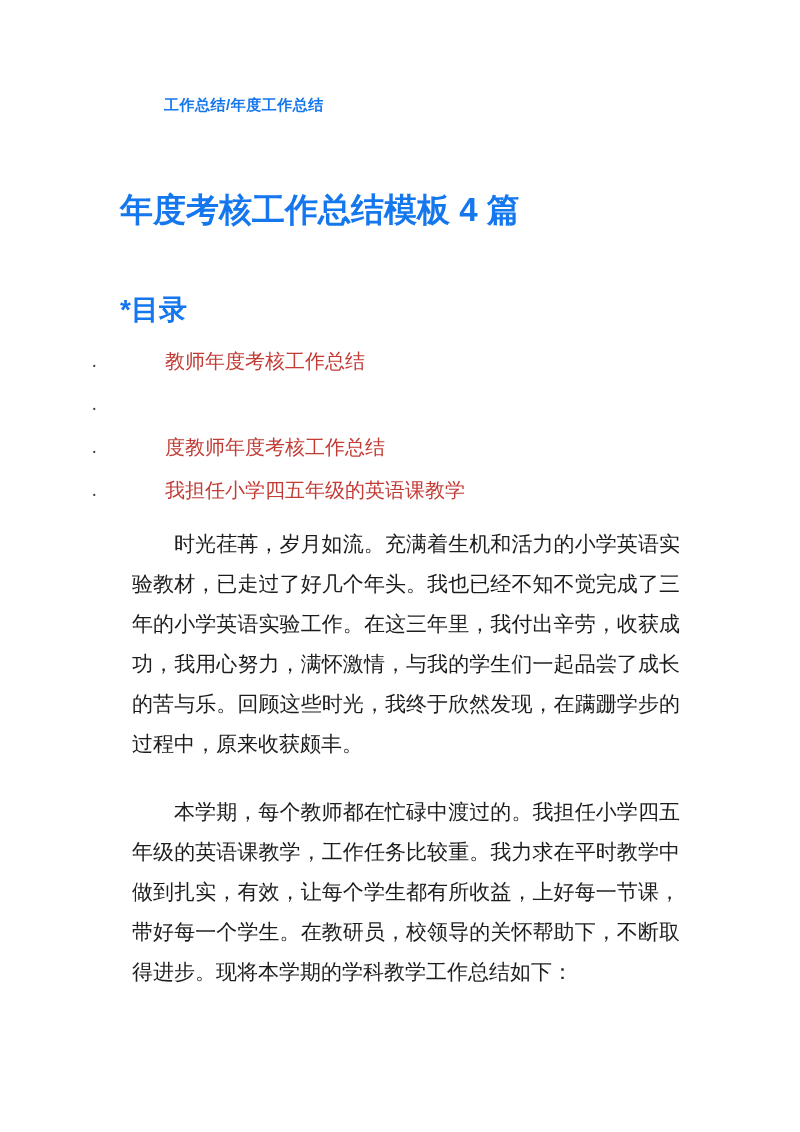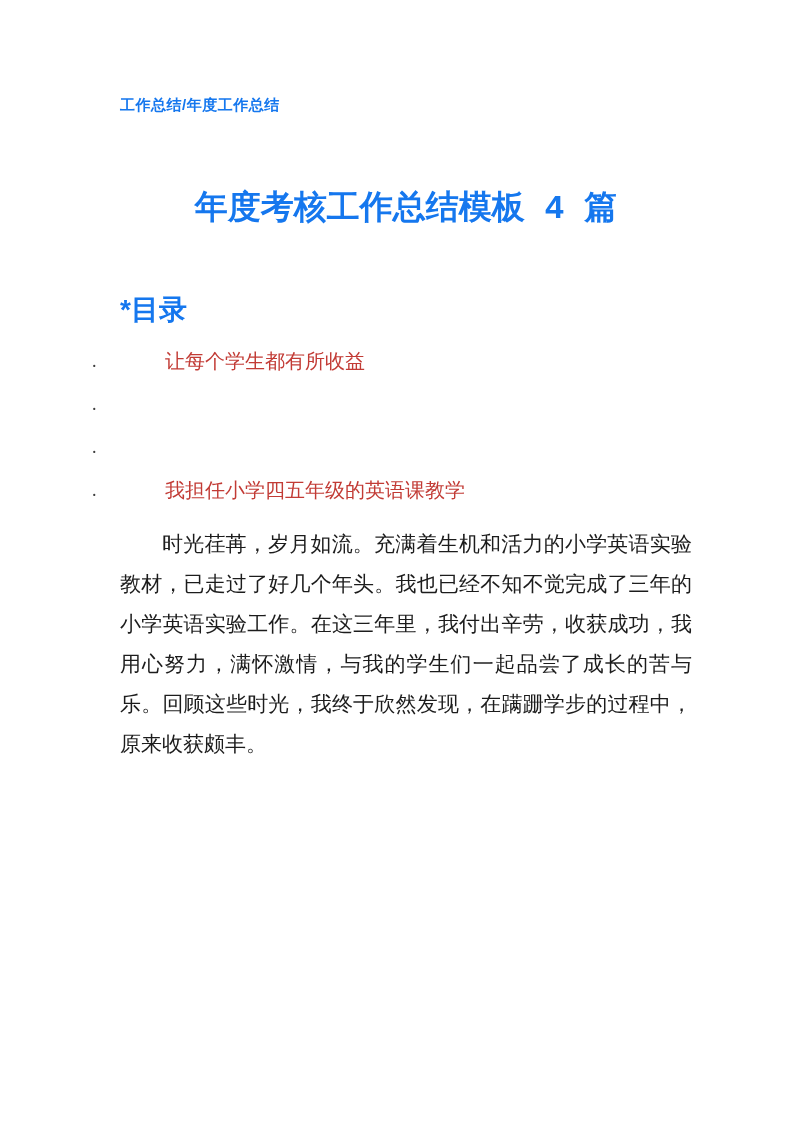--- a/index.html
+++ b/index.html
@@ -20,25 +20,26 @@
     background: var(--bg, #ffffff);
   }
   .breadcrumb {
     font-family: "Liberation Sans", sans-serif;
     font-weight: bold;
     font-size: 15px;
     line-height: 18px;
     letter-spacing: 0.5px;
     color: var(--accent-blue, #1577ee);
     cursor: pointer;
+    margin-left: 44px;
   }
   .title {
     margin: 76px 0 0 0;
-    text-align: center;
-    font-family: Liberation Mono, monospace;
+    text-align: left;
+    font-family: Liberation Sans, sans-serif;
     font-weight: bold;
     font-size: 33px;
     line-height: 40px;
     color: var(--accent-blue, #1577ee);
   }
   .toc-heading {
     margin-top: 64px;
     font-family: "Liberation Sans", sans-serif;
     font-weight: bold;
     font-size: 28px;
@@ -66,21 +67,21 @@
     color: #3c3c3c;
   }
   .toc-link {
     font-family: "Liberation Serif", serif;
     font-size: 20px;
     color: var(--toc-red, #c23b35);
     text-decoration: none;
     cursor: pointer;
   }
   .para {
-    margin: 0;
+    margin: 12px;
     font-family: "Liberation Serif", serif;
     font-size: 21px;
     line-height: 40px;
     color: var(--body-text, #1c1c1c);
     text-align: justify;
     text-justify: inter-ideograph;
     text-indent: 2em;
   }
   .para-1 { margin-top: 12px; }
   .para-2 { margin-top: 28px; }
@@ -93,31 +94,33 @@
   <div class="breadcrumb">工作总结/年度工作总结</div>
 
   <h1 class="title">年度考核工作总结模板 4 篇</h1>
 
   <div class="toc">
     <div class="toc-heading">*目录</div>
 
     <ul class="toc-list">
       <li class="toc-item">
         <span class="toc-marker">.</span>
-        <a class="toc-link">让每个学生都有所收益</a>
+        <a class="toc-link">教师年度考核工作总结</a>
       </li>
       <li class="toc-item">
         <span class="toc-marker">.</span>
       </li>
       <li class="toc-item">
         <span class="toc-marker">.</span>
+        <a class="toc-link">度教师年度考核工作总结</a>
       </li>
       <li class="toc-item">
         <span class="toc-marker">.</span>
         <a class="toc-link">我担任小学四五年级的英语课教学</a>
       </li>
     </ul>
   </div>
 
   <p class="para para-1">时光荏苒，岁月如流。充满着生机和活力的小学英语实验教材，已走过了好几个年头。我也已经不知不觉完成了三年的小学英语实验工作。在这三年里，我付出辛劳，收获成功，我用心努力，满怀激情，与我的学生们一起品尝了成长的苦与乐。回顾这些时光，我终于欣然发现，在蹒跚学步的过程中，原来收获颇丰。</p>
 
+  <p class="para para-2">本学期，每个教师都在忙碌中渡过的。我担任小学四五年级的英语课教学，工作任务比较重。我力求在平时教学中做到扎实，有效，让每个学生都有所收益，上好每一节课，带好每一个学生。在教研员，校领导的关怀帮助下，不断取得进步。现将本学期的学科教学工作总结如下：</p>
 
 </div>
 
 </body></html>

